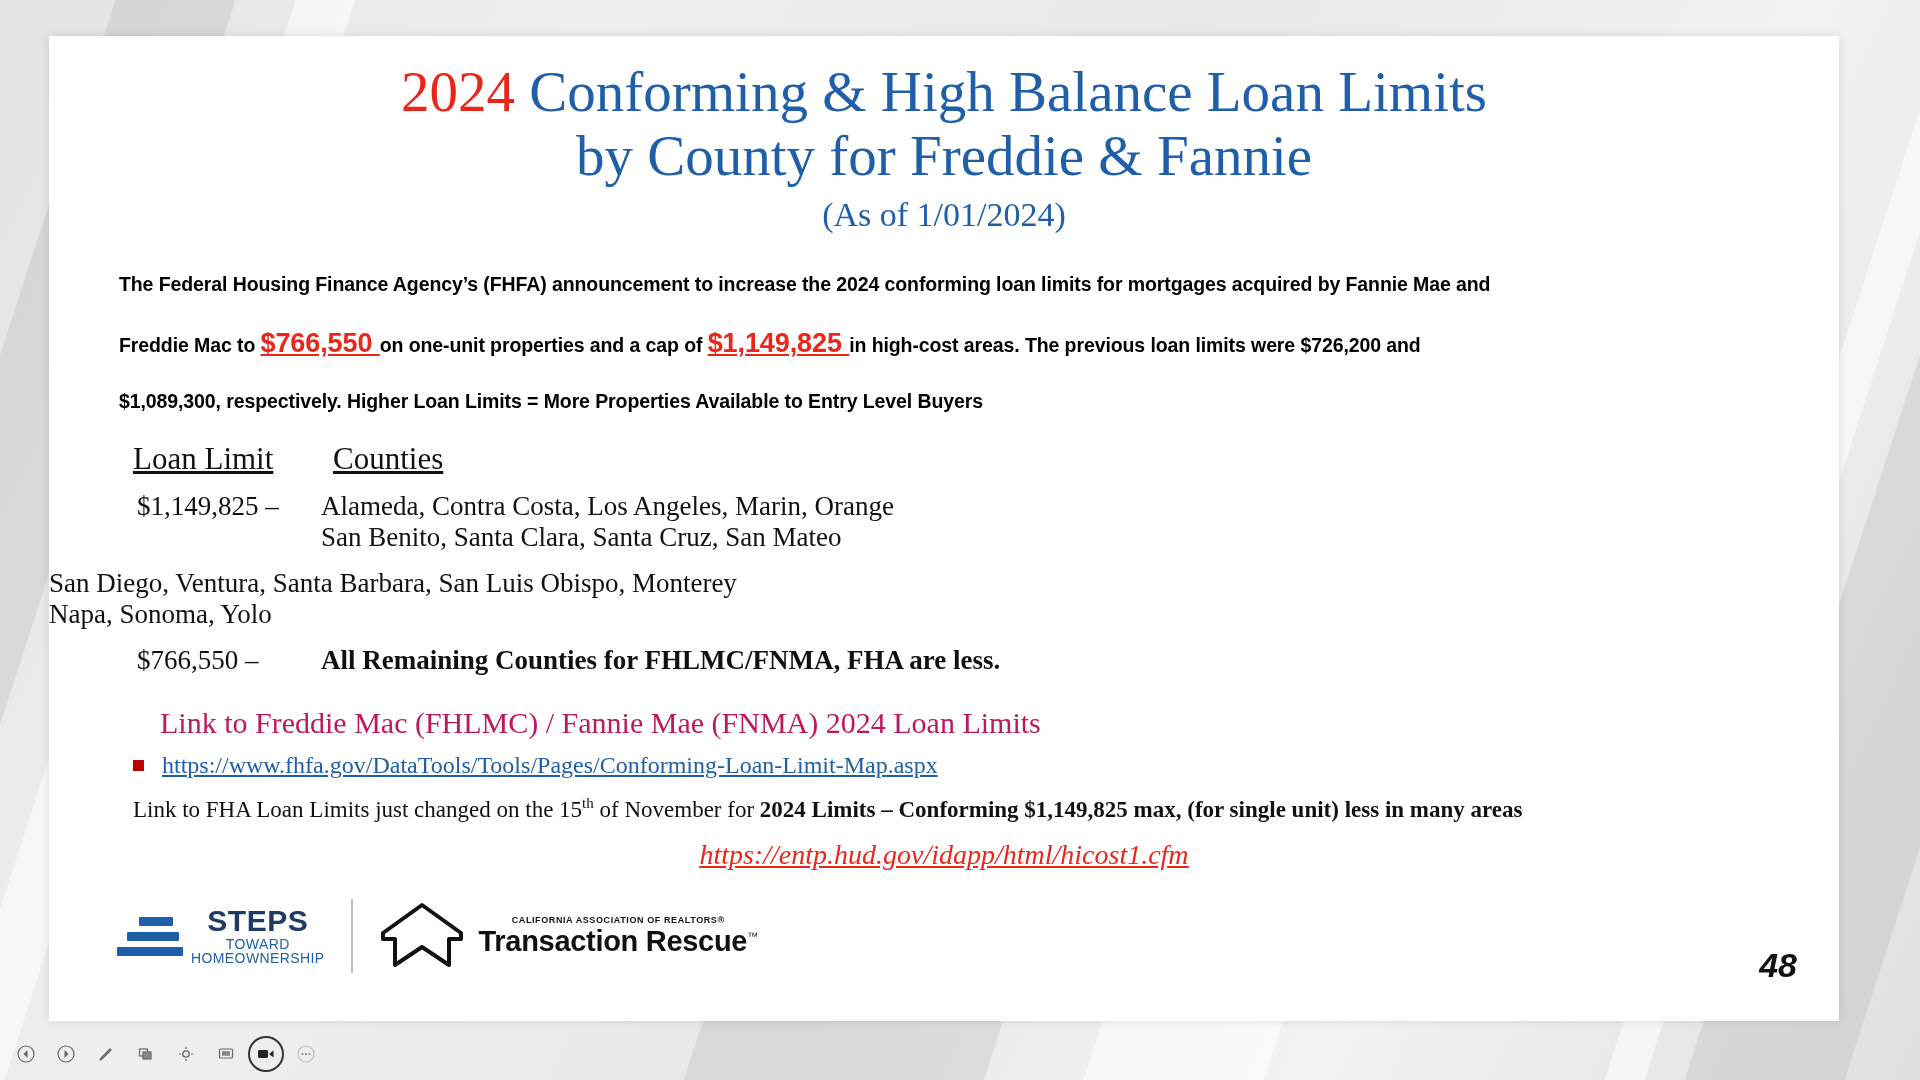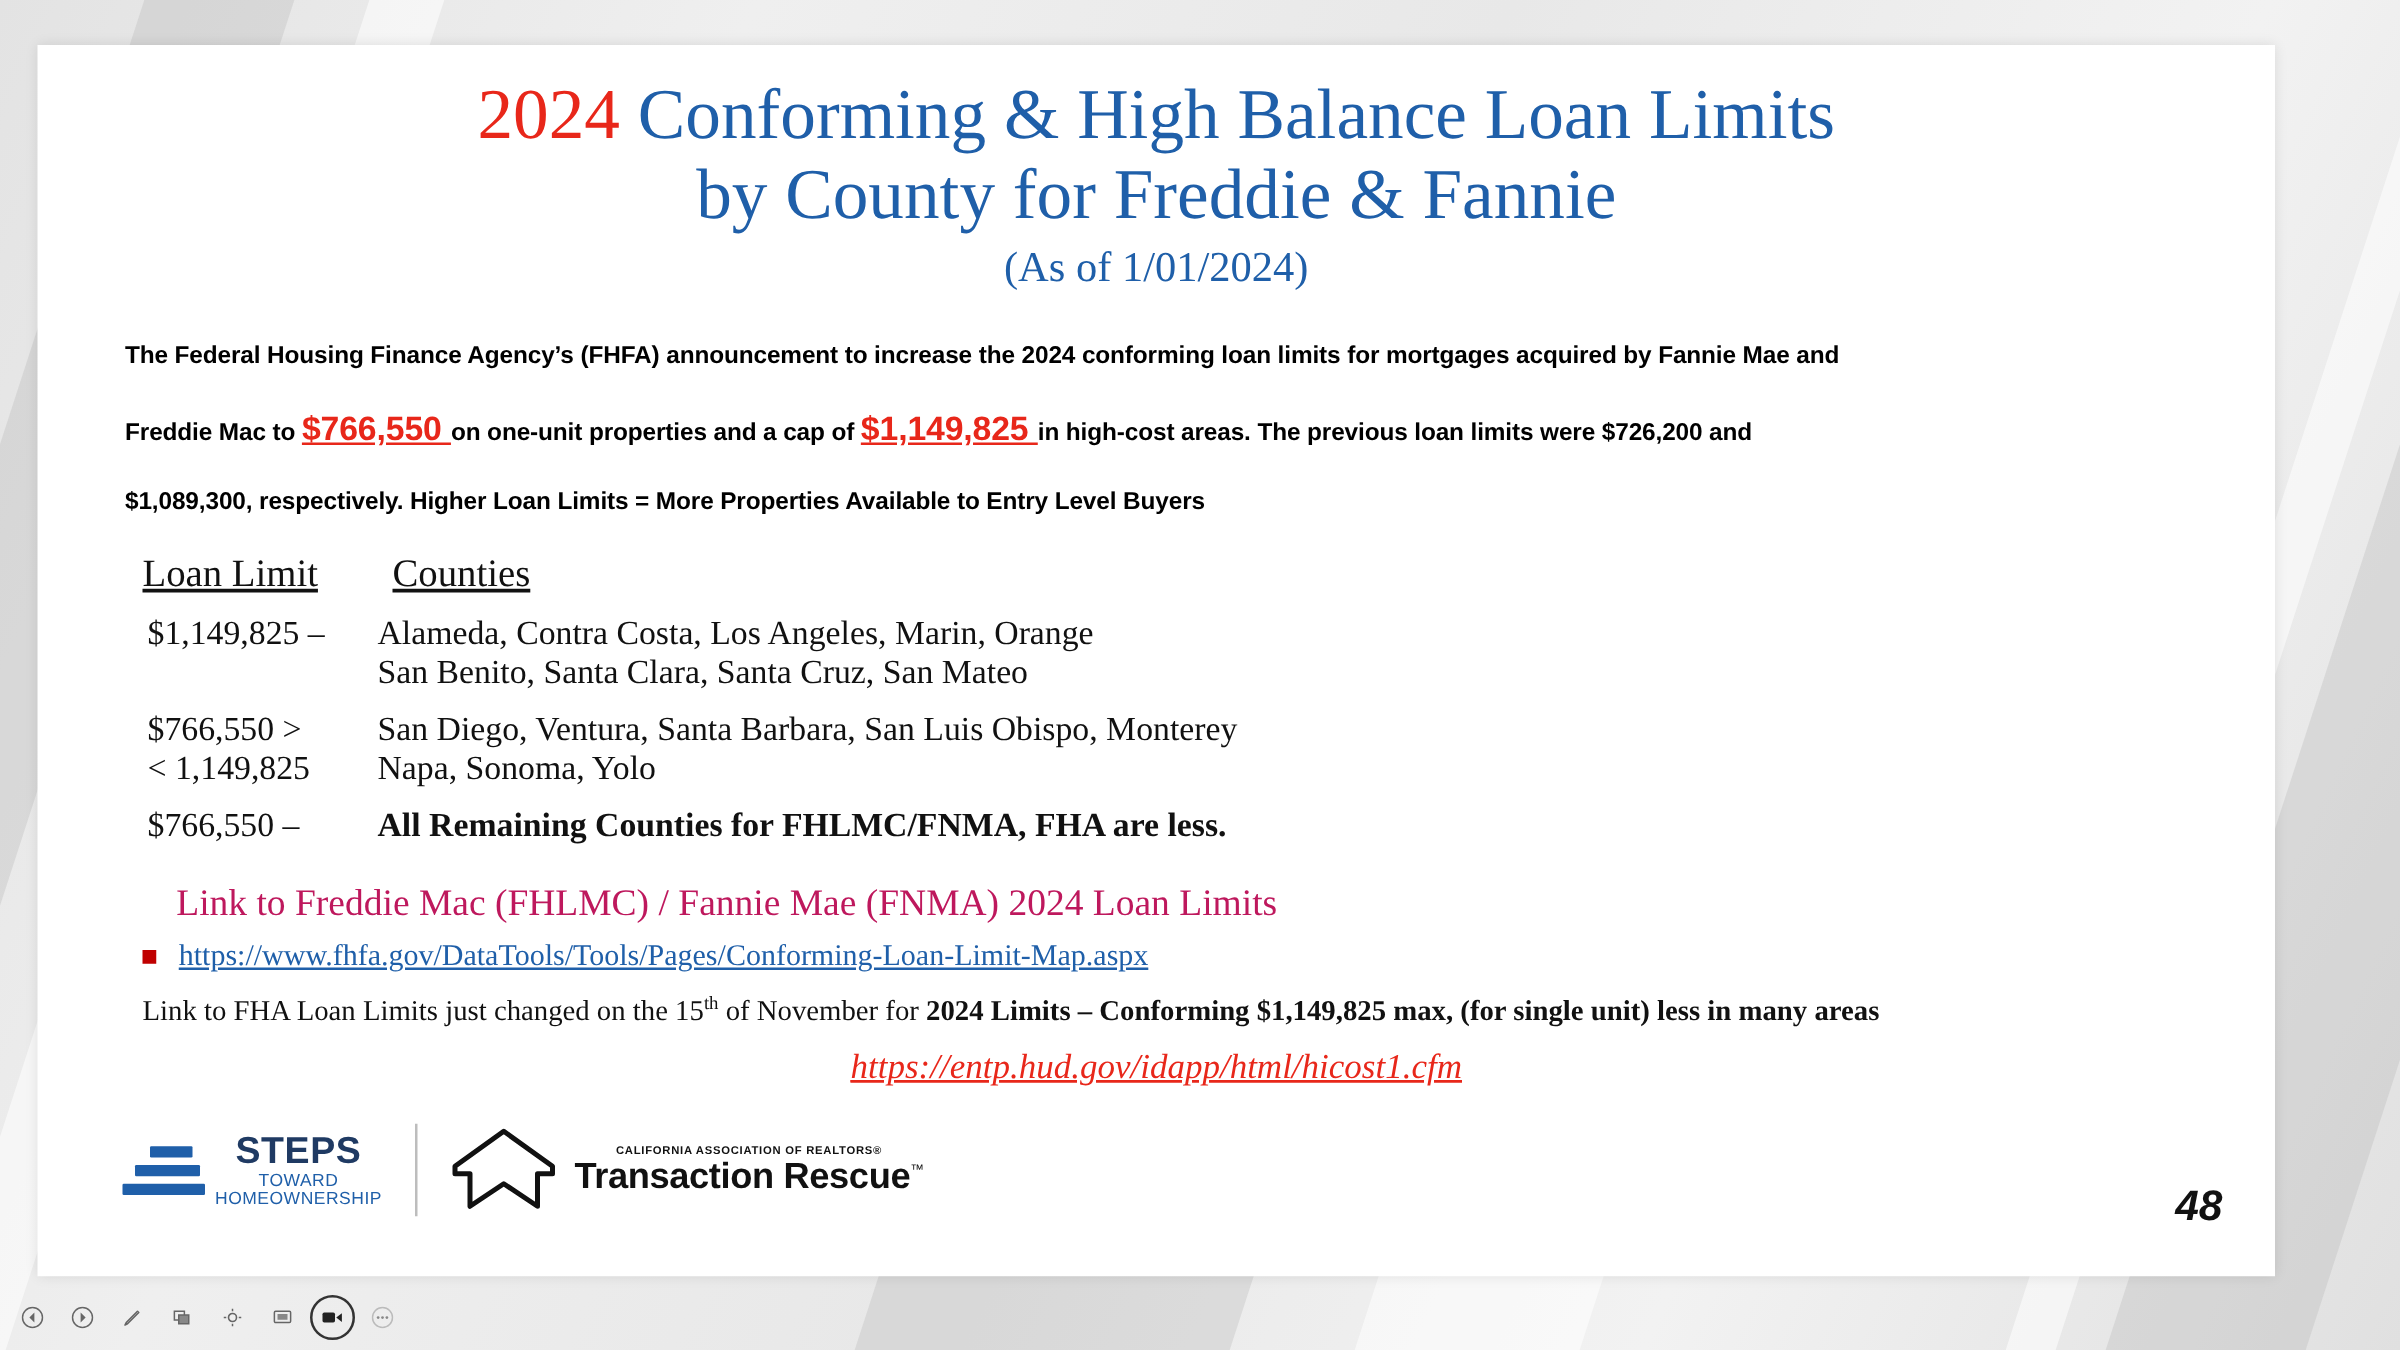--- a/index.html
+++ b/index.html
@@ -27,21 +27,21 @@
     transform: skewX(-18deg);
   }
   .bg-shade {
     position: absolute;
     background: rgba(180,180,180,0.30);
     transform: skewX(-18deg);
   }
 
   #slide {
     position: absolute;
-    left: 30px;
+    left: 49px;
     top: 36px;
     width: 1790px;
     height: 985px;
     background: #ffffff;
     box-shadow: 0 0 10px rgba(0,0,0,0.10);
   }
 
   
   .title-wrap {
     text-align: center;
@@ -311,22 +311,20 @@
       <span class="th-limit">Loan Limit</span><span>Counties</span>
     </div>
 
     <div class="rows">
       <div class="row">
         <div class="lim">$1,149,825  –</div>
         <div class="cty">Alameda, Contra Costa, Los Angeles, Marin, Orange
 San Benito, Santa Clara, Santa Cruz, San Mateo</div>
       </div>
       <div class="row">
-        <div class="lim">$766,550 &gt;
-  &lt; 1,149,825</div>
         <div class="cty">San Diego, Ventura, Santa Barbara, San Luis Obispo, Monterey
 Napa, Sonoma, Yolo</div>
       </div>
       <div class="row bold-row">
         <div class="lim">$766,550  –</div>
         <div class="cty">All Remaining Counties for FHLMC/FNMA, FHA are less.</div>
       </div>
     </div>
 
     <div class="link-head">Link to Freddie Mac (FHLMC) / Fannie Mae (FNMA) 2024 Loan Limits</div>

